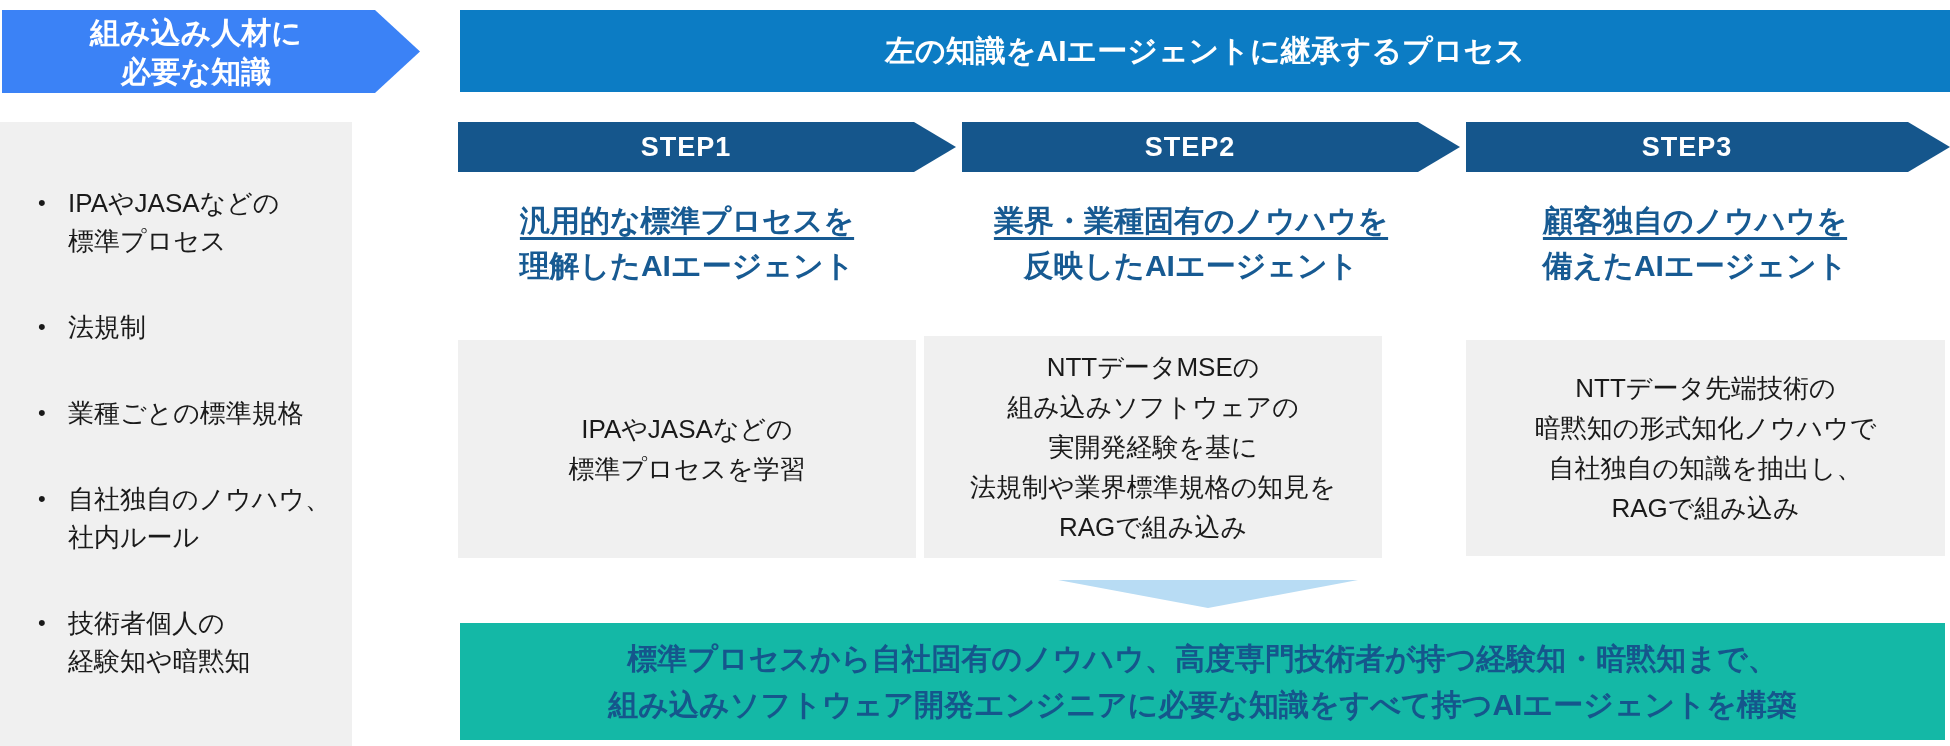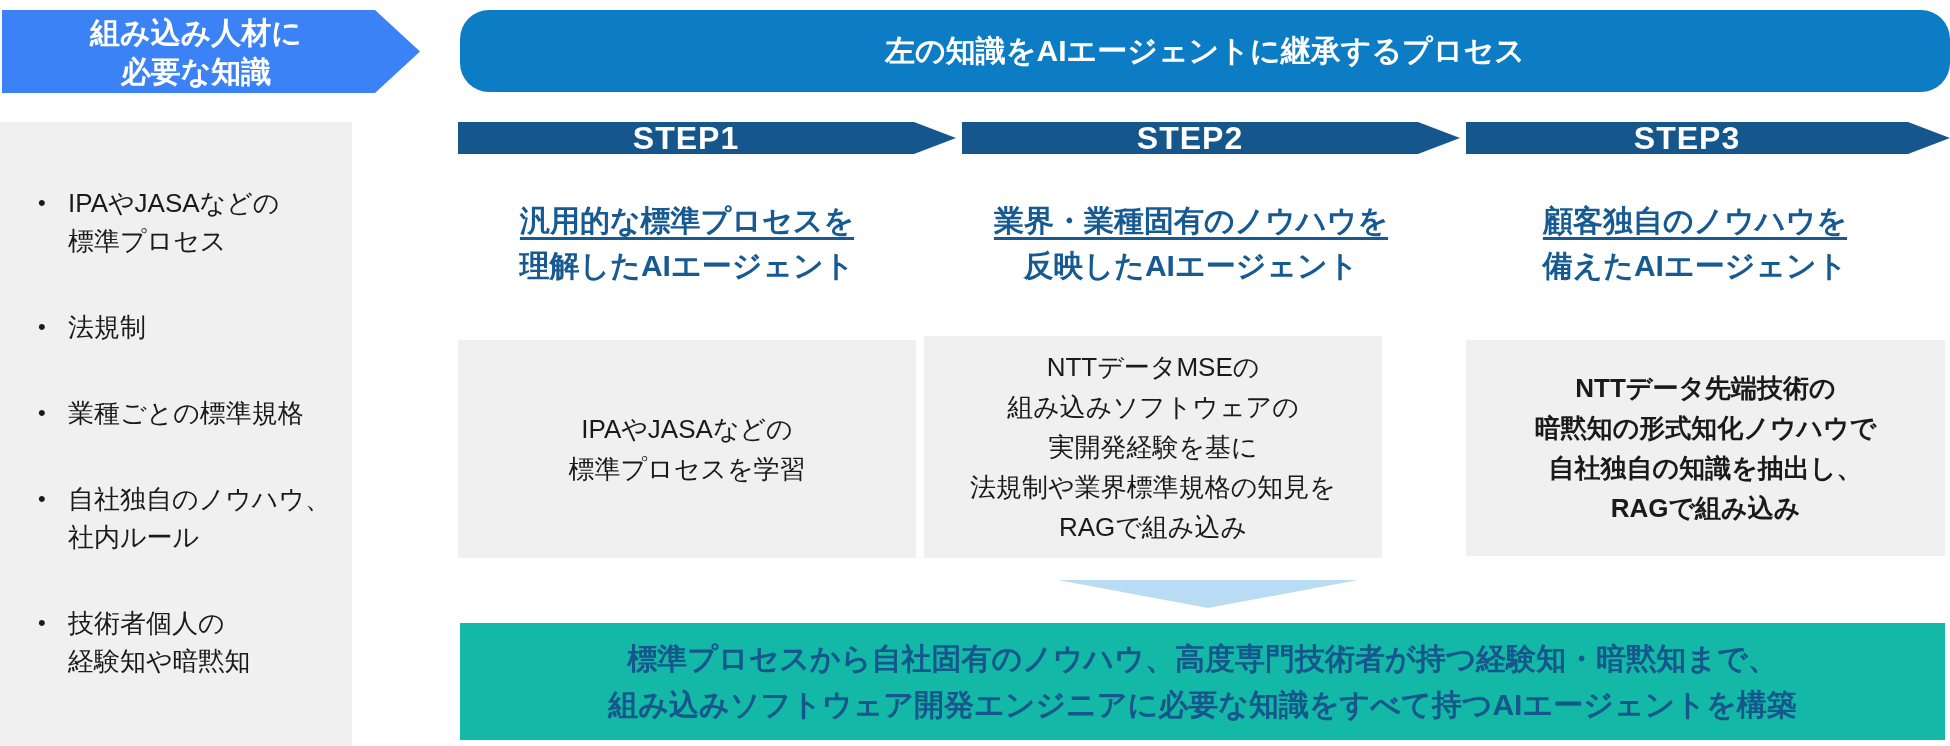--- a/index.html
+++ b/index.html
@@ -38,29 +38,29 @@
     color: #1a1a1a; font-size: 26px; line-height: 38px;
   }
   .left-box li .bullet { width: 30px; flex: 0 0 30px; font-size: 22px; line-height: 38px; }
 
   
   .process-header {
     position: absolute; left: 460px; top: 10px;
     width: 1490px; height: 82px;
     background: #0c7cc4;
     display: flex; justify-content: center; align-items: center;
-    color: #ffffff; font-size: 30px; font-weight: bold; border-radius: 29px;
+    color: #ffffff; font-size: 30px; font-weight: bold;
   }
   .step-arrow {
-    position: absolute; top: 122px; height: 32px;
+    position: absolute; top: 122px; height: 50px;
     background: #15568c;
     clip-path: polygon(0 0, calc(100% - 42px) 0, 100% 50%, calc(100% - 42px) 100%, 0 100%);
     display: flex; justify-content: center; align-items: center;
     padding-right: 42px; box-sizing: border-box;
-    color: #ffffff; font-size: 32px; font-weight: bold; letter-spacing: 1px;
+    color: #ffffff; font-size: 27px; font-weight: bold; letter-spacing: 1px;
   }
   .step1-arrow { left: 458px;  width: 498px; }
   .step2-arrow { left: 962px;  width: 498px; }
   .step3-arrow { left: 1466px; width: 484px; }
 
   .step-title {
     position: absolute; top: 198px;
     text-align: center;
     color: #175a92; font-size: 30px; font-weight: bold; line-height: 45px;
   }
@@ -75,21 +75,21 @@
 
   .detail-box {
     position: absolute;
     background: #f0f0f0;
     display: flex; justify-content: center; align-items: center;
     text-align: center;
     color: #1a1a1a; font-size: 26px; line-height: 40px;
   }
   .detail1 { left: 458px;  top: 340px; width: 458px; height: 218px; }
   .detail2 { left: 924px;  top: 336px; width: 458px; height: 222px; }
-  .detail3 { left: 1466px; top: 340px; width: 479px; height: 216px; font-weight: bold; }
+  .detail3 { left: 1466px; top: 340px; width: 479px; height: 216px; }
 
   .down-triangle {
     position: absolute; left: 1058px; top: 580px;
     width: 300px; height: 28px;
     background: #b8dcf4;
     clip-path: polygon(0 0, 100% 0, 50% 100%);
   }
 
   .conclusion {
     position: absolute; left: 460px; top: 623px;

